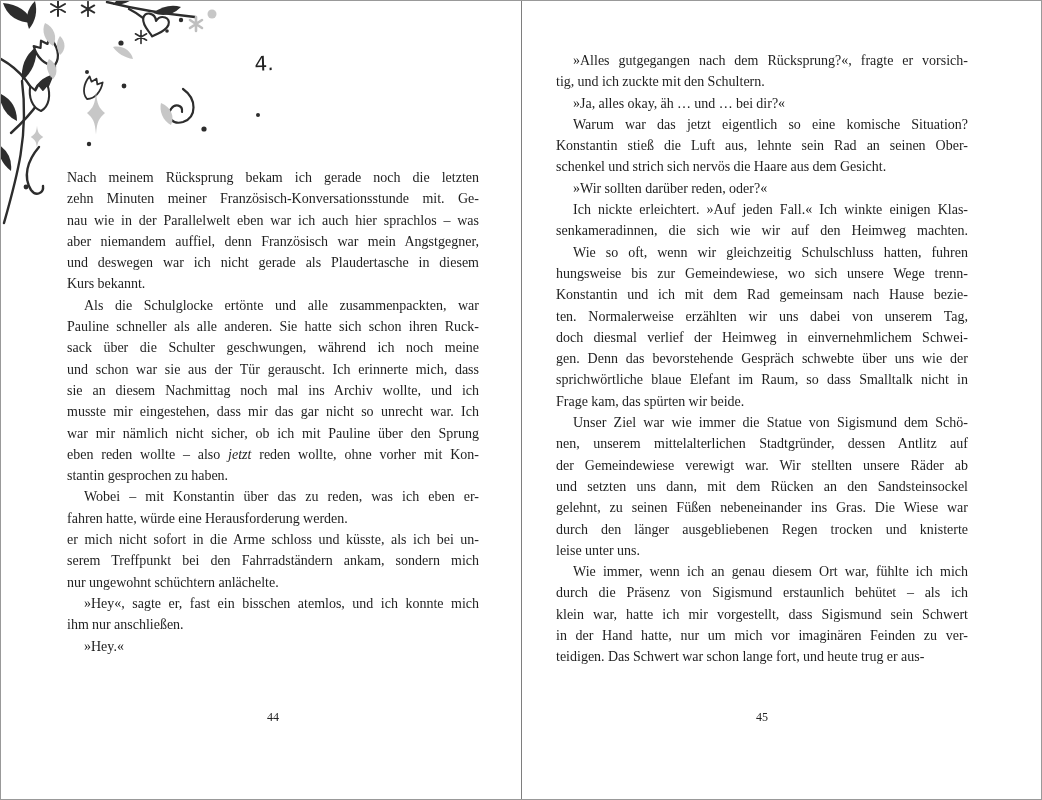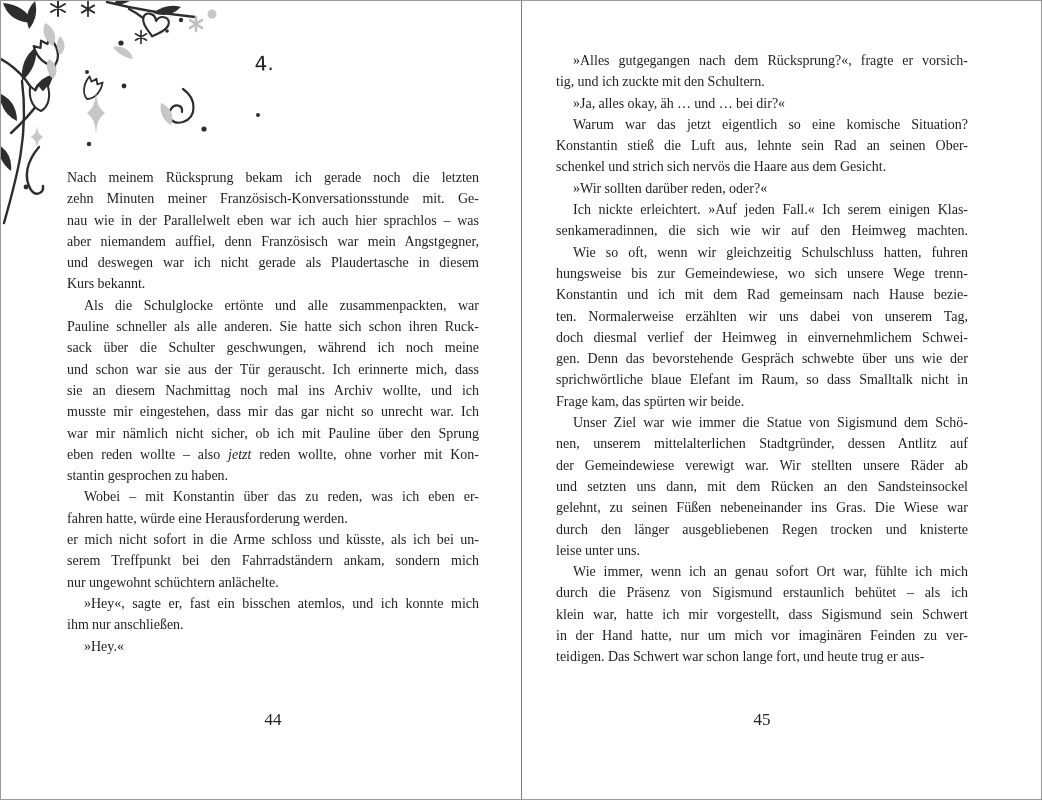--- a/index.html
+++ b/index.html
@@ -34,21 +34,21 @@
   .line{
     height:21.3px;line-height:21.3px;
     text-align:justify;text-align-last:justify;
     word-spacing:-0.2px;white-space:normal;overflow:visible;
   }
   .line.plast{text-align-last:left;}
   .line.indent{text-indent:17px;}
   .line em{font-style:italic;margin-top:34px;}
   .pagenum{
     position:absolute;top:709px;left:0;right:0;
-    text-align:center;font-size:17px;color:#222;
+    text-align:center;font-size:12px;color:#222;
   }
 </style>
 </head>
 <body>
 
 <div class="spread">
 
   <svg class="ornament" width="300" height="230" viewBox="0 0 300 230" aria-hidden="true">
 
     <g fill="none" stroke="#2d2d2d" stroke-width="2.4" stroke-linecap="round">
@@ -164,38 +164,38 @@
 
   <div class="page right">
     <div class="textblock" id="right-text">
         <div class="line indent">»Alles gutgegangen nach dem Rücksprung?«, fragte er vorsich-</div>
         <div class="line plast">tig, und ich zuckte mit den Schultern.</div>
         <div class="line indent plast">»Ja, alles okay, äh … und … bei dir?«</div>
         <div class="line indent">Warum war das jetzt eigentlich so eine komische Situation?</div>
         <div class="line">Konstantin stieß die Luft aus, lehnte sein Rad an seinen Ober-</div>
         <div class="line plast">schenkel und strich sich nervös die Haare aus dem Gesicht.</div>
         <div class="line indent plast">»Wir sollten darüber reden, oder?«</div>
-        <div class="line indent">Ich nickte erleichtert. »Auf jeden Fall.« Ich serem einigen Klas-</div>
+        <div class="line indent">Ich nickte erleichtert. »Auf jeden Fall.« Ich winkte einigen Klas-</div>
         <div class="line">senkameradinnen, die sich wie wir auf den Heimweg machten.</div>
         <div class="line indent">Wie so oft, wenn wir gleichzeitig Schulschluss hatten, fuhren</div>
         <div class="line">hungsweise bis zur Gemeindewiese, wo sich unsere Wege trenn-</div>
         <div class="line">Konstantin und ich mit dem Rad gemeinsam nach Hause bezie-</div>
         <div class="line">ten. Normalerweise erzählten wir uns dabei von unserem Tag,</div>
         <div class="line">doch diesmal verlief der Heimweg in einvernehmlichem Schwei-</div>
         <div class="line">gen. Denn das bevorstehende Gespräch schwebte über uns wie der</div>
         <div class="line">sprichwörtliche blaue Elefant im Raum, so dass Smalltalk nicht in</div>
         <div class="line plast">Frage kam, das spürten wir beide.</div>
         <div class="line indent">Unser Ziel war wie immer die Statue von Sigismund dem Schö-</div>
         <div class="line">nen, unserem mittelalterlichen Stadtgründer, dessen Antlitz auf</div>
         <div class="line">der Gemeindewiese verewigt war. Wir stellten unsere Räder ab</div>
         <div class="line">und setzten uns dann, mit dem Rücken an den Sandsteinsockel</div>
         <div class="line">gelehnt, zu seinen Füßen nebeneinander ins Gras. Die Wiese war</div>
         <div class="line">durch den länger ausgebliebenen Regen trocken und knisterte</div>
         <div class="line plast">leise unter uns.</div>
-        <div class="line indent">Wie immer, wenn ich an genau sofort Ort war, fühlte ich mich</div>
+        <div class="line indent">Wie immer, wenn ich an genau diesem Ort war, fühlte ich mich</div>
         <div class="line">durch die Präsenz von Sigismund erstaunlich behütet – als ich</div>
         <div class="line">klein war, hatte ich mir vorgestellt, dass Sigismund sein Schwert</div>
         <div class="line">in der Hand hatte, nur um mich vor imaginären Feinden zu ver-</div>
         <div class="line plast">teidigen. Das Schwert war schon lange fort, und heute trug er aus-</div>
       </div>
     <div class="pagenum">45</div>
   </div>
 
 </div>
 

